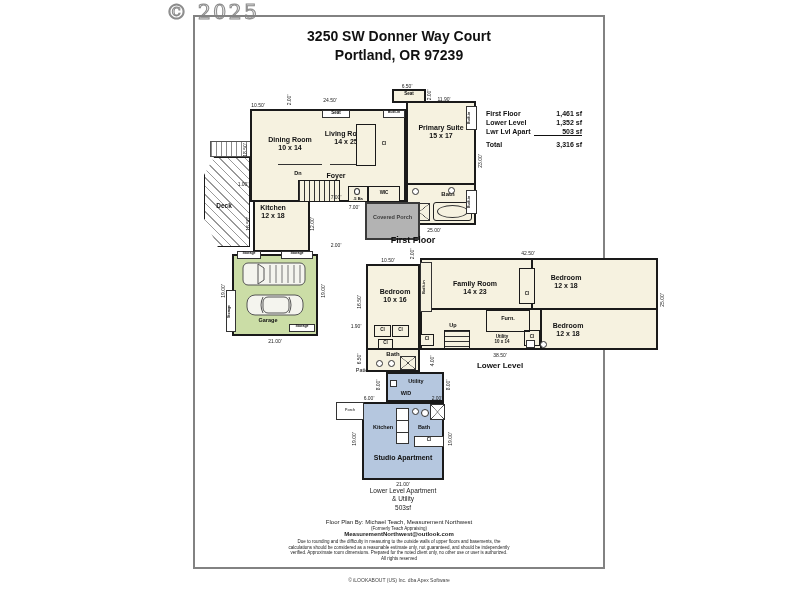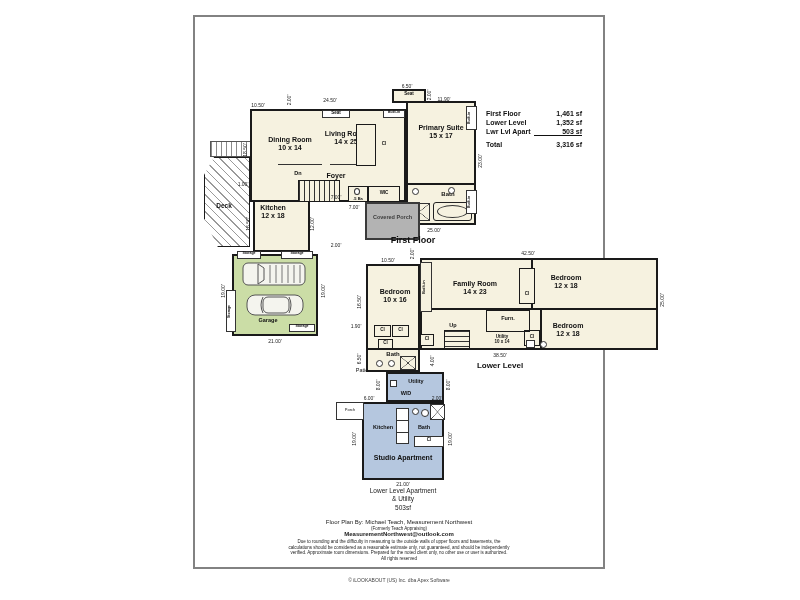--- a/index.html
+++ b/index.html
@@ -47,22 +47,27 @@
   .dash{border-top:1px solid #333;}
   .cells{border:1px solid #333;box-sizing:border-box;background:
       repeating-linear-gradient(180deg,transparent 0 11px,#333 11px 12px),#fff;}
   .foot{text-align:center;color:#222;}
 </style>
 </head>
 <body>
 
 <div class="page">
 
+  <div class="abs watermark" style="left:166px;top:0px;">© 2025</div>
   <div class="abs border-rect" style="left:193px;top:15px;width:408px;height:550px;"></div>
 
+  <div class="abs title" style="left:193px;top:27px;">
+    <div>3250 SW Donner Way Court</div>
+    <div>Portland, OR 97239</div>
+  </div>
 
   <div class="abs" style="left:486px;top:110px;width:96px;">
     <div style="display:flex;justify-content:space-between;margin-bottom:2px;">
       <span class="sumlbl">First Floor</span>
       <span class="sumval">1,461 sf</span>
     </div>
     <div style="display:flex;justify-content:space-between;margin-bottom:2px;">
       <span class="sumlbl">Lower Level</span>
       <span class="sumval">1,352 sf</span>
     </div>

